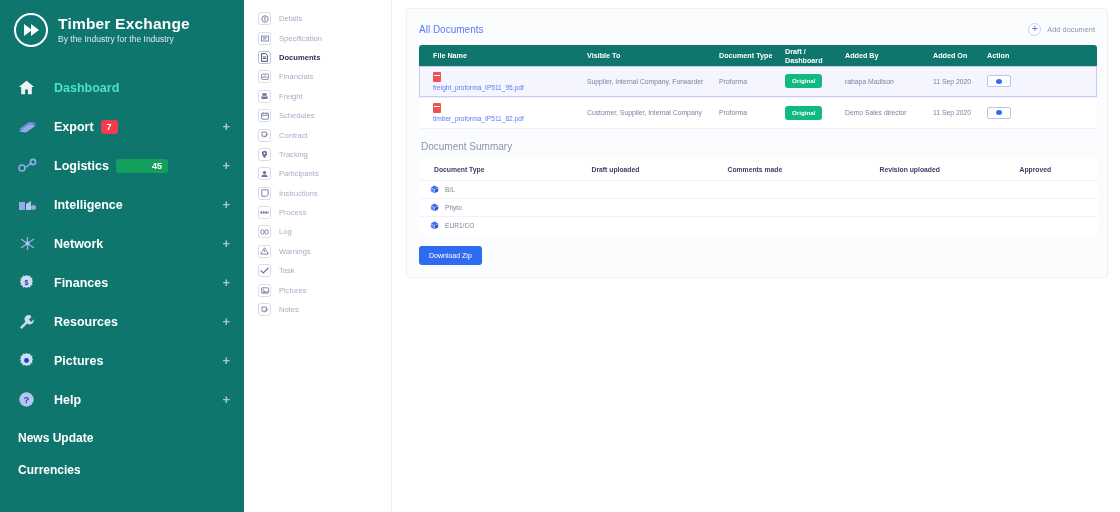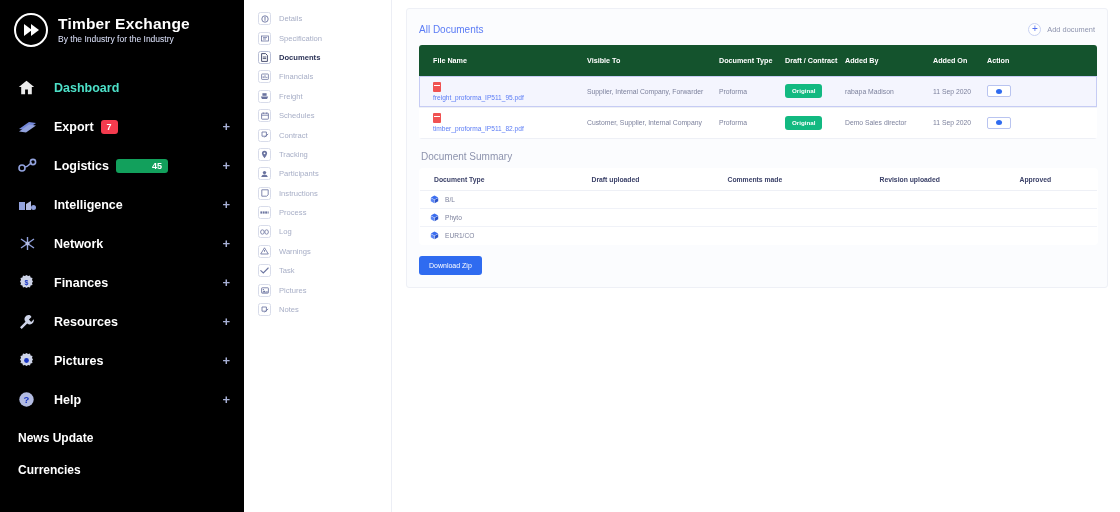--- a/index.html
+++ b/index.html
@@ -7,21 +7,21 @@
     width: 1120px; height: 512px;
     background: #ffffff;
     font-family: "Liberation Sans", sans-serif;
     overflow: hidden;
   }
   .app { display: flex; width: 1120px; height: 512px; }
 
   
   .sidebar {
     width: 244px; height: 512px;
-    background: #000000;
+    background: #0f766e;
     color: #ffffff;
     flex: 0 0 244px;
     position: relative;
   }
   .brand { display: flex; align-items: center; padding: 8px 0 0 14px; height: 52px; }
   .brand-logo {
     width: 34px; height: 34px; border-radius: 50%;
     border: 2.5px solid #ffffff;
     display: flex; align-items: center; justify-content: center;
     flex: 0 0 34px;
@@ -93,23 +93,23 @@
   .add-circle {
     width: 13px; height: 13px; border-radius: 50%;
     border: 1px solid #c9d2f2; color: #4f6ef2;
     display: flex; align-items: center; justify-content: center;
     font-size: 10px; line-height: 1; margin-right: 6px; background: #fff;
   }
 
   table { border-collapse: collapse; width: 100%; table-layout: fixed; }
   .docs-table { margin-top: 6px; border-radius: 3px; overflow: hidden; }
   .docs-table thead th {
-    background: #14532d; color: #ffffff;
+    background: #0f766e; color: #ffffff;
     font-size: 7.2px; font-weight: bold; text-align: left;
-    height: 31px; padding: 0 4px 0 0; vertical-align: middle;
+    height: 21px; padding: 0 4px 0 0; vertical-align: middle;
   }
   .docs-table thead th:first-child { padding-left: 14px; }
   .docs-table tbody tr { background: #ffffff; border-bottom: 1px solid #eef0f6; }
   .docs-table tbody tr.selected { background: #f4f5fe; box-shadow: inset 0 0 0 1px #c6ccf4; }
   .docs-table tbody td {
     font-size: 6.8px; color: #7d829d; height: 31px;
     vertical-align: middle; padding: 0 4px 0 0;
   }
   .docs-table tbody td:first-child { padding-left: 14px; }
   .filecell { position: relative; }
@@ -475,21 +475,21 @@
           <col style="width:60px">
             <col style="width:88px">
             <col style="width:54px">
             <col style="width:110px">
         </colgroup>
         <thead>
           <tr>
             <th>File Name</th>
             <th>Visible To</th>
             <th>Document Type</th>
-            <th>Draft / Contract</th>
+            <th>Draft / Dashboard</th>
             <th>Added By</th>
             <th>Added On</th>
             <th>Action</th>
           </tr>
         </thead>
         <tbody>
           <tr class="selected">
             <td class="filecell">
               <span class="pdf-ico"></span>
               <span class="fname">freight_proforma_IP511_95.pdf</span>

